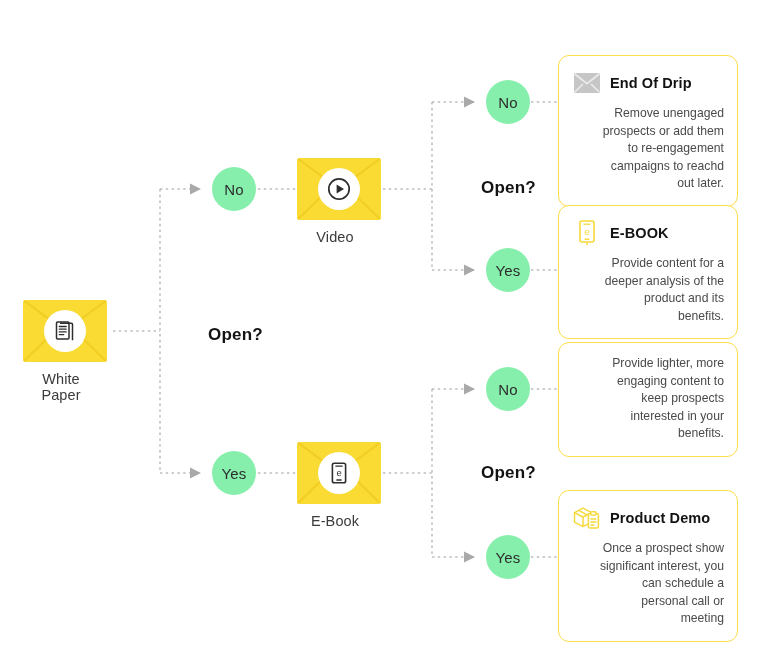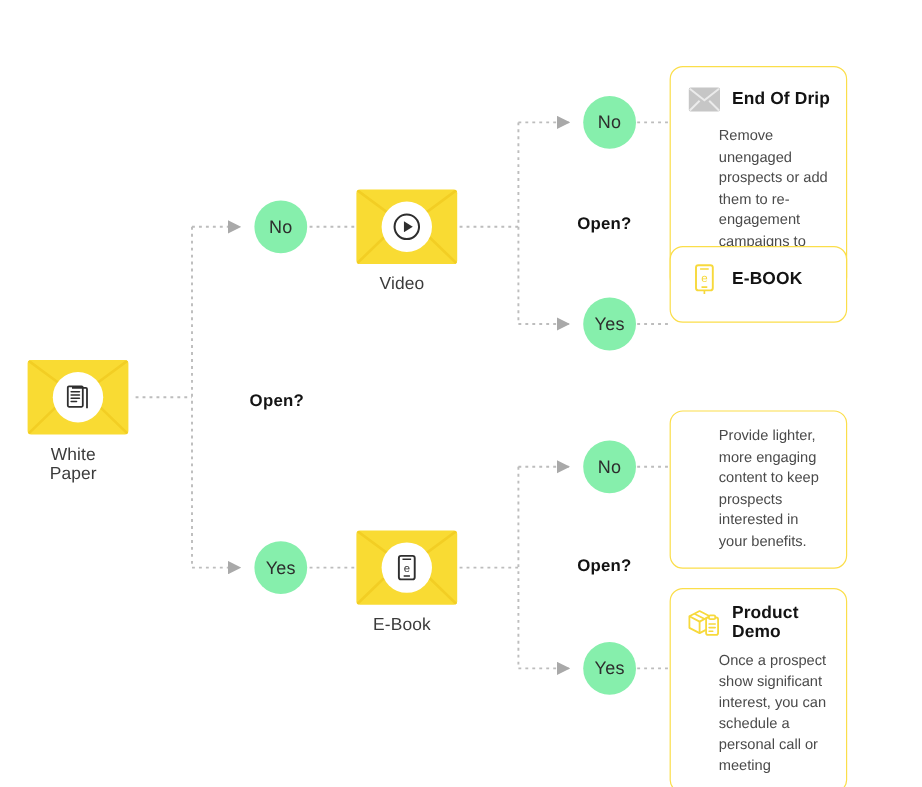--- a/index.html
+++ b/index.html
@@ -84,35 +84,36 @@
     align-items: center;
     justify-content: center;
     font-size: 15px;
     color: #2d2d2d;
     letter-spacing: .2px;
   }
 
   
   .gate-caption {
     position: absolute;
-    font-size: 14px;
+    font-size: 17px;
     font-weight: bold;
     color: #131313;
     letter-spacing: .2px;
   }
 
   
   .card {
     position: absolute;
-    width: 148px;
+    width: 180px;
     box-sizing: border-box;
     border: 1.4px solid #FBDE4A;
     border-radius: 11px;
     background: #ffffff;
     padding: 12px 13px 13px 13px;
+    text-align: right;
   }
   .card-head {
     display: flex;
     align-items: center;
     gap: 8px;
     margin-bottom: 7px;
   }
   .card-ico {
     width: 30px;
     height: 30px;
@@ -278,20 +279,21 @@
         <svg width="24" height="28" viewBox="0 0 24 28">
           <rect x="5" y="2" width="14" height="21" rx="2" fill="none" stroke="#F7D93C" stroke-width="1.6"></rect>
           <line x1="8.4" y1="5.2" x2="15.6" y2="5.2" stroke="#F7D93C" stroke-width="1.3"></line>
           <line x1="9.6" y1="20.2" x2="14.4" y2="20.2" stroke="#F7D93C" stroke-width="1.5"></line>
           <line x1="12" y1="23" x2="12" y2="26" stroke="#F7D93C" stroke-width="1.4"></line>
           <text x="12" y="16" text-anchor="middle" font-family="Liberation Sans, sans-serif" font-size="9.6" fill="#F7D93C">e</text>
         </svg>
       </div>
       <div class="card-title">E-BOOK</div>
     </div>
+    <div class="card-body">Provide content for a deeper analysis of the product and its benefits.</div>
   </div>
 
   <div class="card" style="left:558px; top:342px;">
     <div class="card-body">Provide lighter, more engaging content to keep prospects interested in your benefits.</div>
   </div>
 
   <div class="card" style="left:558px; top:490px;">
     <div class="card-head">
       <div class="card-ico">
         <svg width="30" height="28" viewBox="0 0 30 28">

